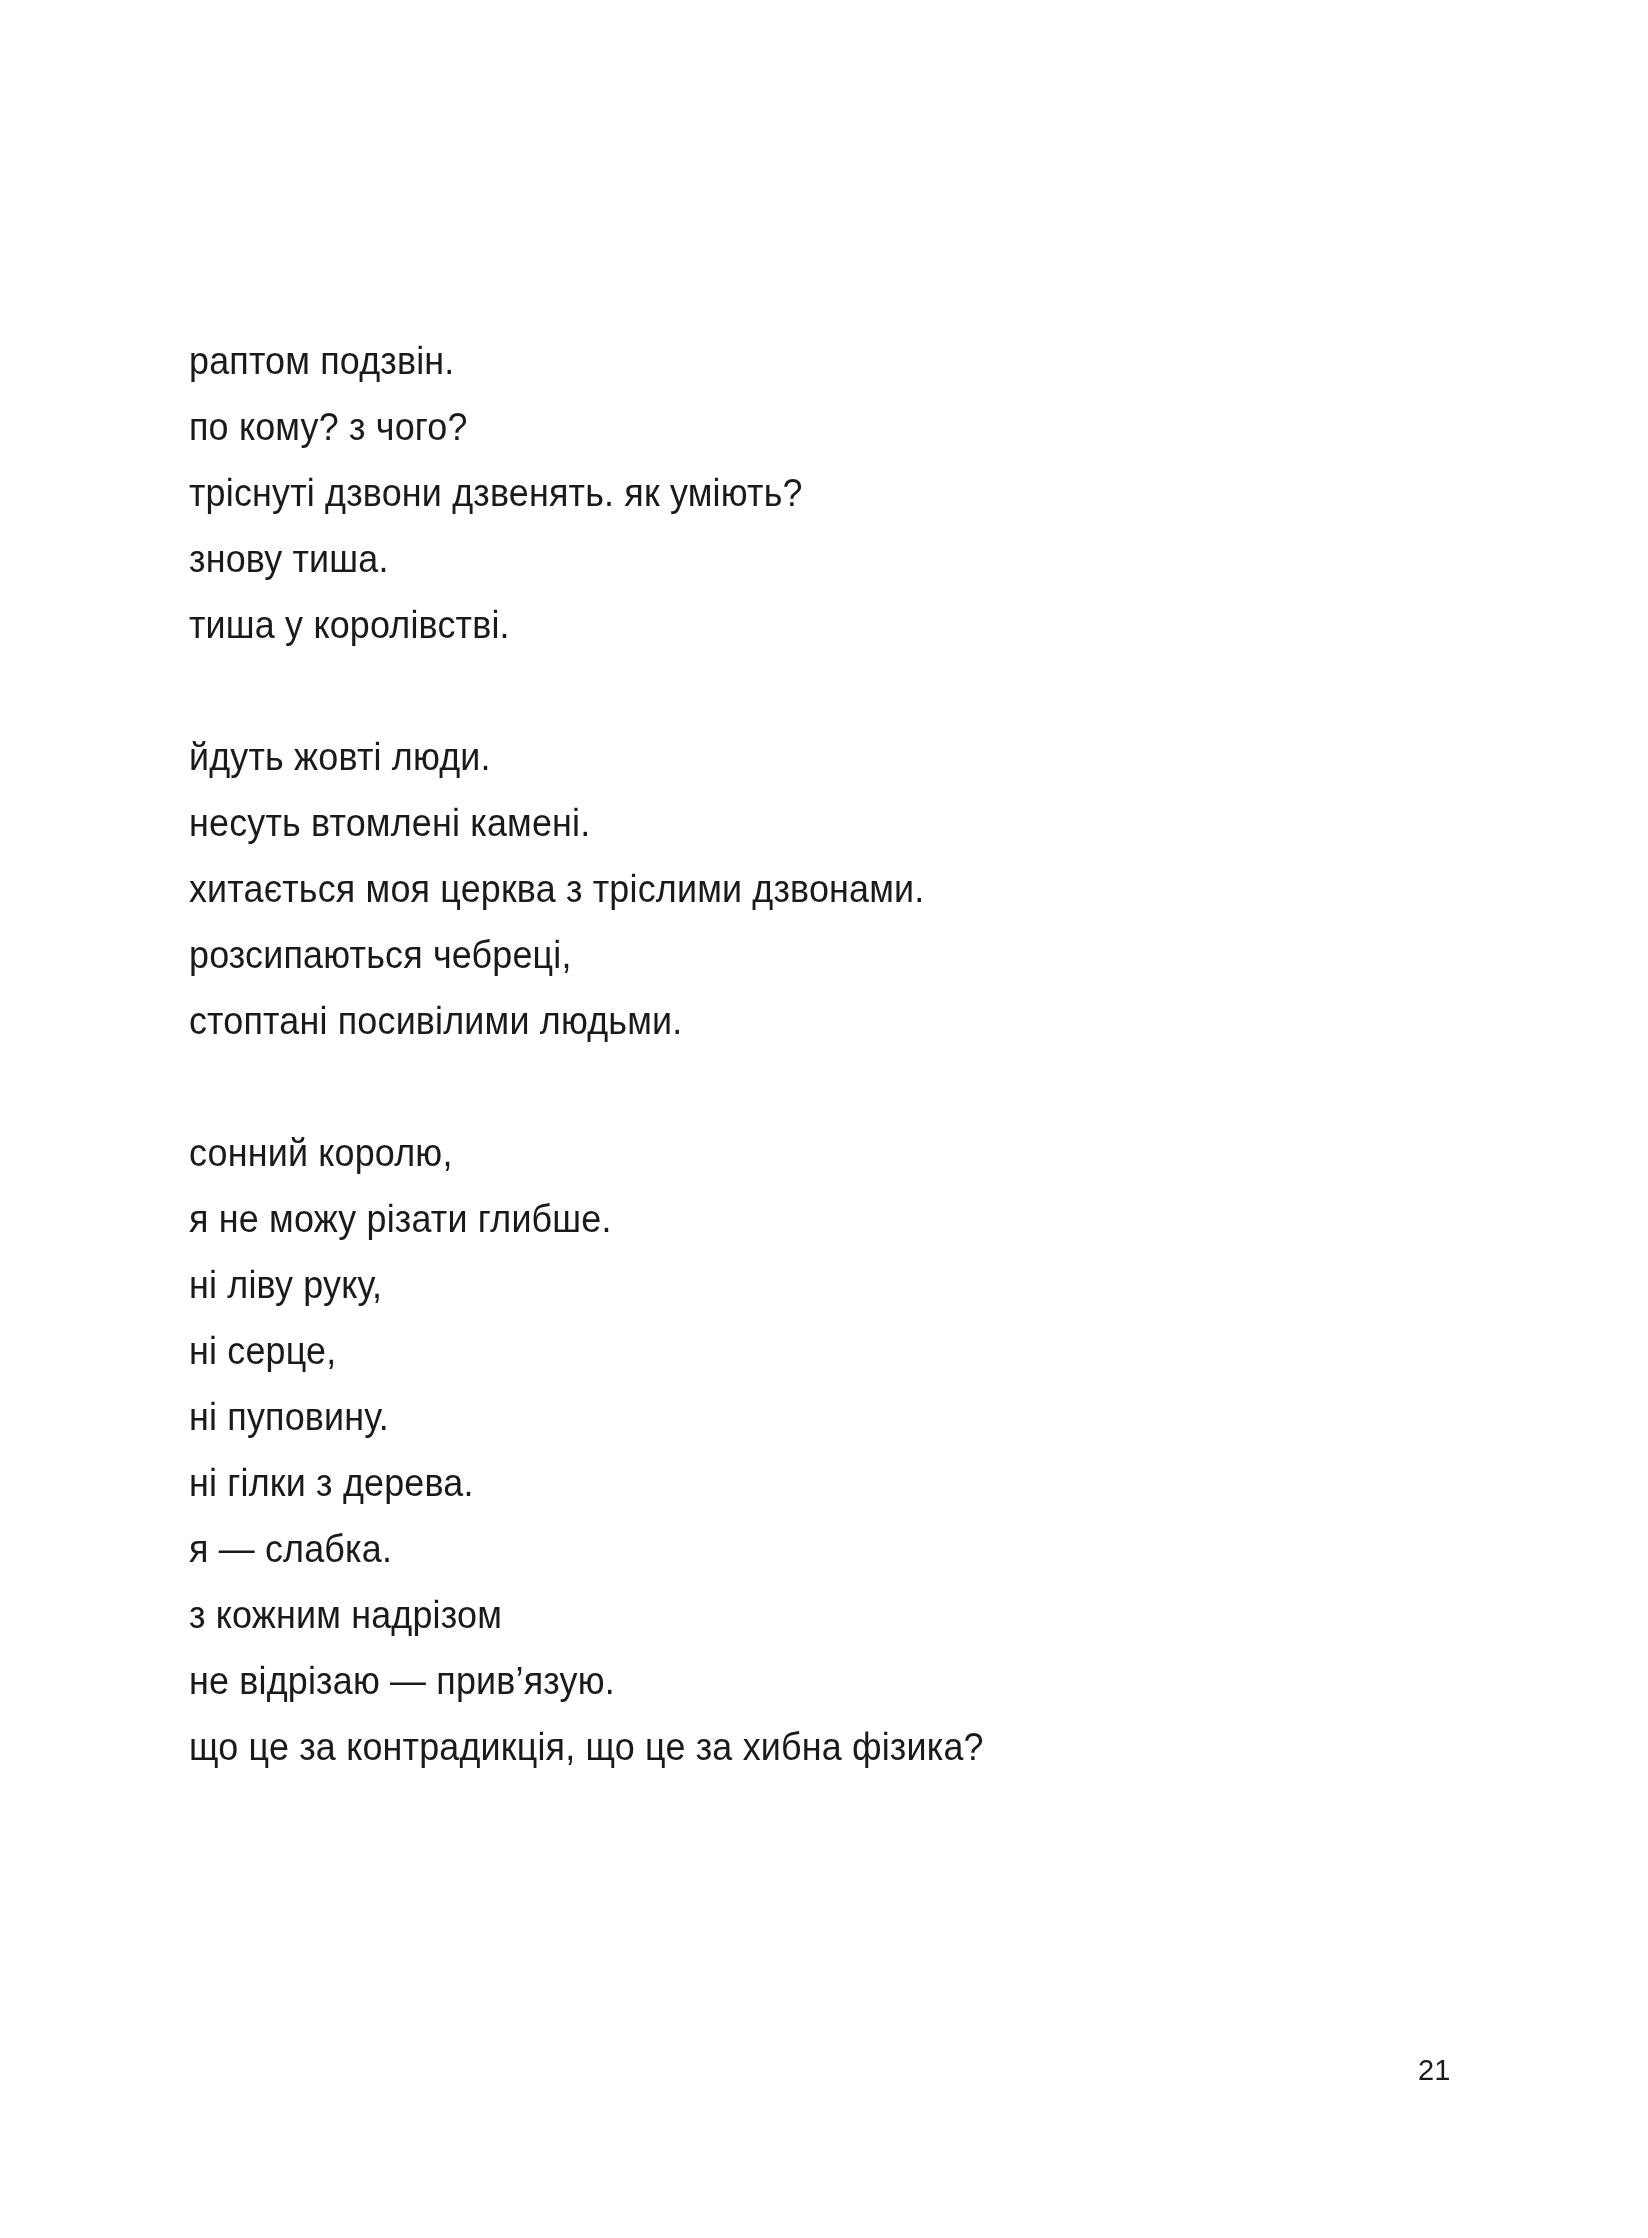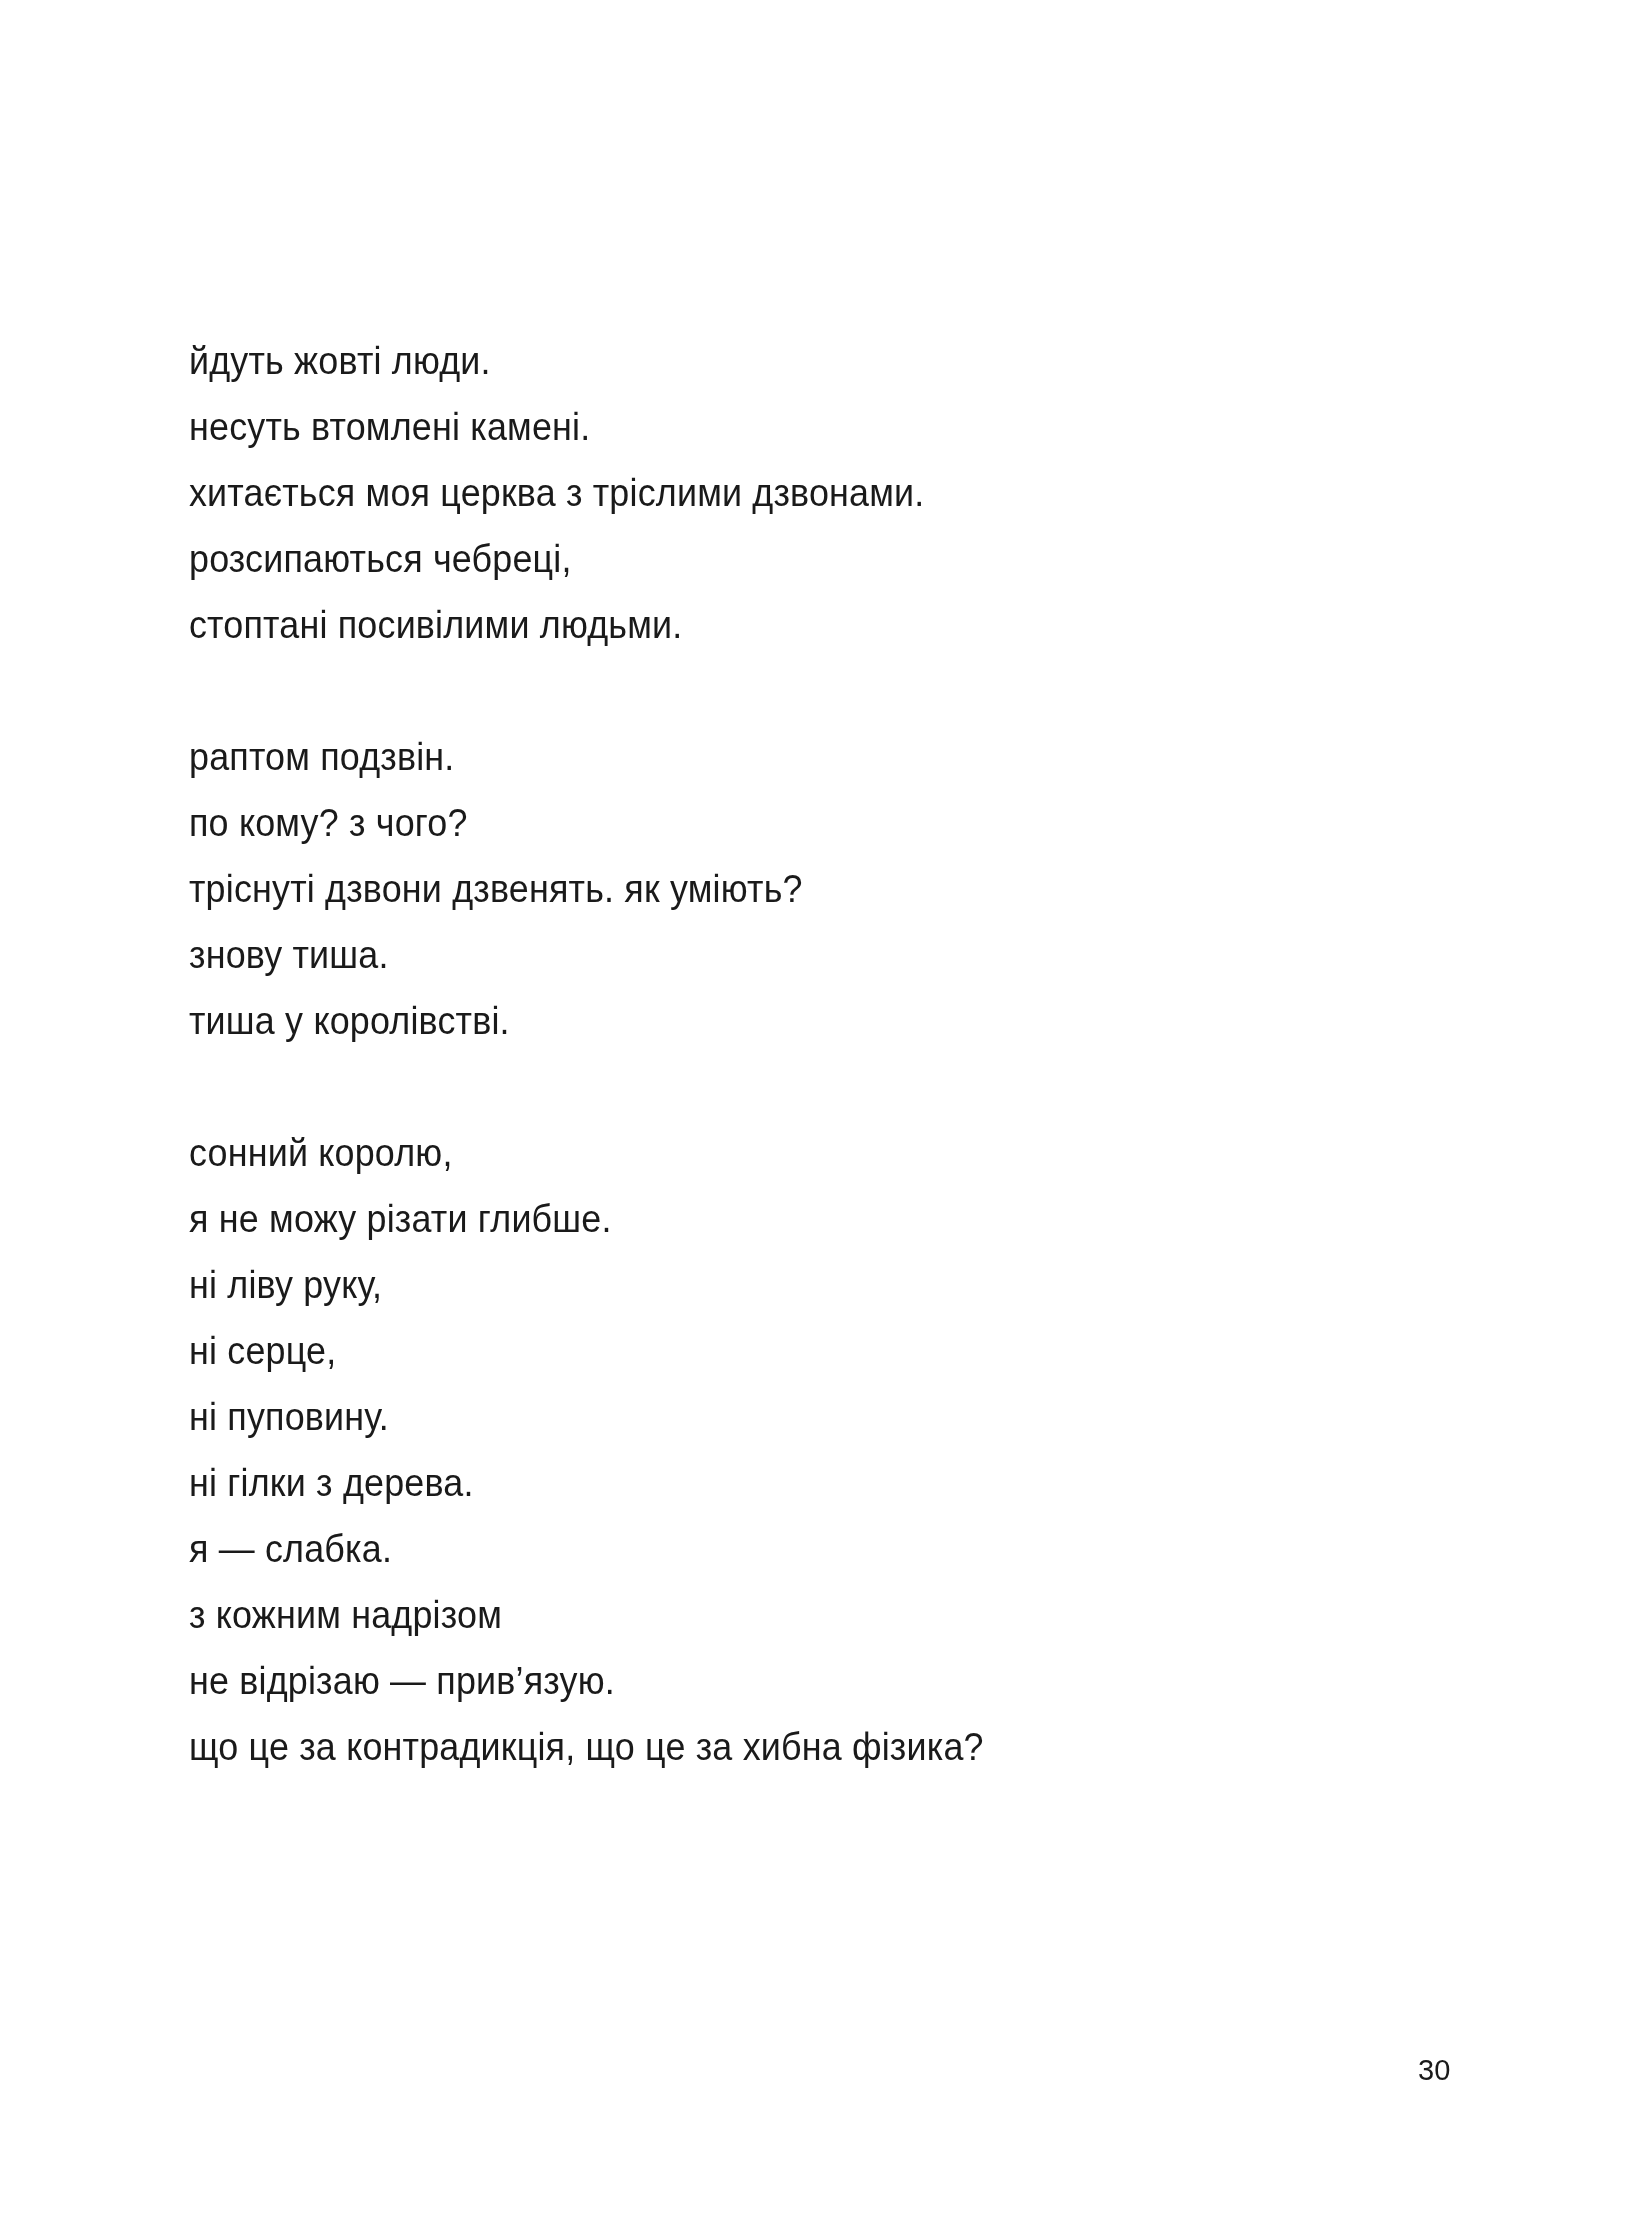--- a/index.html
+++ b/index.html
@@ -41,41 +41,41 @@
       font-size: 29px;
       line-height: 34px;
       color: #1a1a1a;
     }
   </style>
 </head>
 <body>
 
 <div class="poem">
   <div class="stanza">
+    <span class="line">раптом подзвін.</span>
+    <span class="line">по кому? з чого?</span>
+    <span class="line">тріснуті дзвони дзвенять. як уміють?</span>
+    <span class="line">знову тиша.</span>
+    <span class="line">тиша у королівстві.</span>
+  </div>
+  <div class="stanza">
     <span class="line">йдуть жовті люди.</span>
     <span class="line">несуть втомлені камені.</span>
     <span class="line">хитається моя церква з трісли­ми дзвонами.</span>
     <span class="line">розсипаються чебреці,</span>
     <span class="line">стоптані посивілими людьми.</span>
-  </div>
-  <div class="stanza">
-    <span class="line">раптом подзвін.</span>
-    <span class="line">по кому? з чого?</span>
-    <span class="line">тріснуті дзвони дзвенять. як уміють?</span>
-    <span class="line">знову тиша.</span>
-    <span class="line">тиша у королівстві.</span>
   </div>
   <div class="stanza">
     <span class="line">сонний королю,</span>
     <span class="line">я не можу різати глибше.</span>
     <span class="line">ні ліву руку,</span>
     <span class="line">ні серце,</span>
     <span class="line">ні пуповину.</span>
     <span class="line">ні гілки з дерева.</span>
     <span class="line">я — слабка.</span>
     <span class="line">з кожним надрізом</span>
     <span class="line">не відрізаю — прив’язую.</span>
     <span class="line">що це за контрадикція, що це за хибна фізика?</span>
   </div>
 </div>
 
-<div class="page-number">30</div>
+<div class="page-number">21</div>
 
 
 </body></html>

